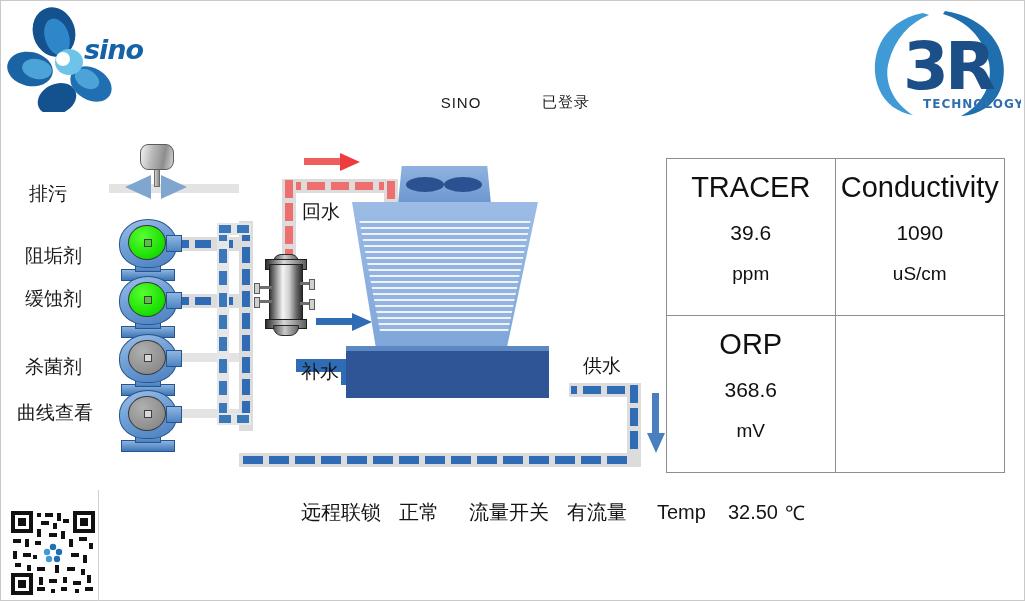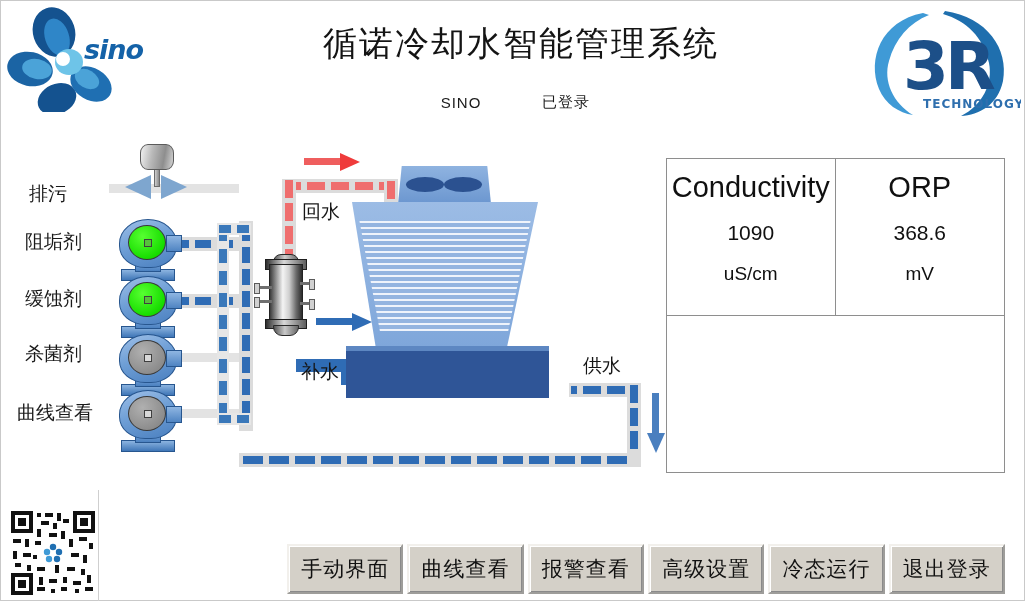--- a/index.html
+++ b/index.html
@@ -167,32 +167,31 @@
       <text x="77" y="52" font-family="DejaVu Sans, sans-serif" font-size="27" font-style="italic" font-weight="bold" fill="#1462a8" letter-spacing="-1">sino</text>
     </svg>
 
     <svg id="r3-logo" viewBox="0 0 158 114">
       <path d="M60 8 C18 16 4 54 16 84 C22 99 36 108 50 110 C30 98 20 76 26 56 C32 34 46 18 66 10 Z" fill="#3f9ad6"></path>
       <path d="M82 6 C124 12 146 44 140 76 C135 100 116 110 98 111 C120 100 130 78 126 58 C120 32 104 16 80 9 Z" fill="#1f6fae"></path>
       <text x="40" y="84" font-family="DejaVu Sans, sans-serif" font-size="66" font-weight="bold" fill="#1c4f88" letter-spacing="-4">3R</text>
       <text x="60" y="103" font-family="DejaVu Sans, sans-serif" font-size="12" font-weight="bold" fill="#2f6fae" letter-spacing="1">TECHNOLOGY</text>
     </svg>
 
-    <div id="title">循诺冷却水智能管理系统</div>
 
     <div id="statusline">
       <span class="user">SINO</span>
       <span class="login">已登录</span>
     </div>
   </div>
 
   <div class="side-label" style="left:28px;top:180px;">排污</div>
-  <div class="side-label" style="left:24px;top:228px;font-family:Liberation Serif, serif;">阻垢剂</div>
+  <div class="side-label" style="left:24px;top:242px;font-family:Liberation Serif, serif;">阻垢剂</div>
   <div class="side-label" style="left:24px;top:285px;">缓蚀剂</div>
-  <div class="side-label" style="left:24px;top:340px;">杀菌剂</div>
+  <div class="side-label" style="left:24px;top:353px;">杀菌剂</div>
   <div class="side-label" style="left:16px;top:399px;">曲线查看</div>
 
   <div class="pipe-gray" style="left:108px;top:183px;width:130px;height:9px;"></div>
 
   <div class="pipe-gray" style="left:170px;top:352px;width:76px;height:9px;"></div>
   <div class="pipe-gray" style="left:170px;top:408px;width:76px;height:9px;"></div>
 
   <div class="dash-h" style="left:170px;top:236px;width:80px;height:14px;">
     <span class="seg" style="left:2px;width:16px;background:#2f6cb5;"></span>
     <span class="seg" style="left:24px;width:16px;background:#2f6cb5;"></span>
@@ -367,40 +366,46 @@
     <div class="line" style="top:0;height:42px;background:#4a7fbf;"></div>
     <div class="head" style="top:40px;border-top:20px solid #4a7fbf;"></div>
   </div>
 
   <div class="flow-label" style="left:301px;top:198px;">回水</div>
   <div class="flow-label" style="left:300px;top:358px;">补水</div>
   <div class="flow-label" style="left:582px;top:352px;">供水</div>
 
   <div id="panel">
     <div class="cell">
+      <div class="lbl">TRACER</div>
+      <div class="val">39.6</div>
+      <div class="unit">ppm</div>
+    </div>
+    <div class="cell">
       <div class="lbl">Conductivity</div>
       <div class="val">1090</div>
       <div class="unit">uS/cm</div>
     </div>
     <div class="cell">
       <div class="lbl">ORP</div>
       <div class="val">368.6</div>
       <div class="unit">mV</div>
     </div>
   </div>
 
-
-  <div id="btnbar">
-    <div class="btn">手动界面</div>
-    <div class="btn">曲线查看</div>
-    <div class="btn">报警查看</div>
-    <div class="btn">高级设置</div>
-    <div class="btn">冷态运行</div>
-    <div class="btn">退出登录</div>
-  </div>
+  <div id="botstatus">
+    <span class="k">远程联锁</span>
+    <span class="v">正常</span>
+    <span class="k">流量开关</span>
+    <span class="v">有流量</span>
+    <span class="tk">Temp</span>
+    <span class="tv">32.50</span>
+    <span class="tv">℃</span>
+  </div>
+
 
   <div id="leftrule"></div>
 
   <div id="qr">
     <div class="m" style="left:2px;top:2px;width:22px;height:22px;"></div>
     <div class="m" style="left:6px;top:6px;width:14px;height:14px;background:#fff;"></div>
     <div class="m" style="left:9px;top:9px;width:8px;height:8px;"></div>
     <div class="m" style="left:64px;top:2px;width:22px;height:22px;"></div>
     <div class="m" style="left:68px;top:6px;width:14px;height:14px;background:#fff;"></div>
     <div class="m" style="left:71px;top:9px;width:8px;height:8px;"></div>

